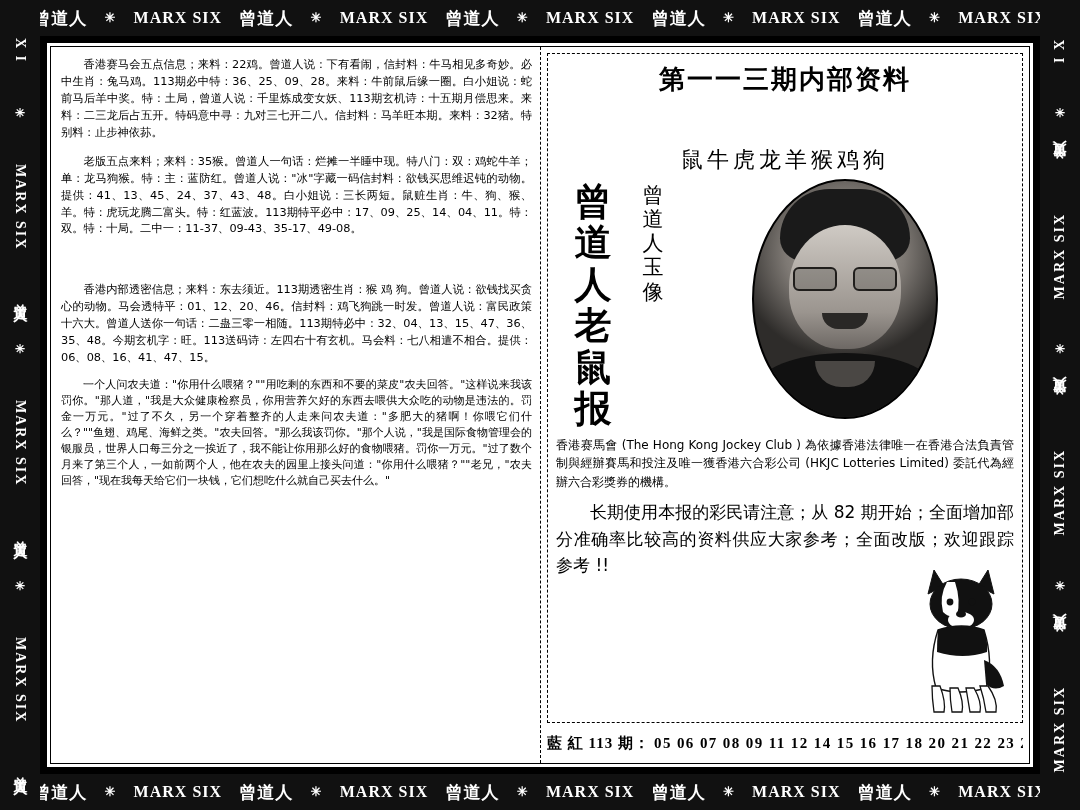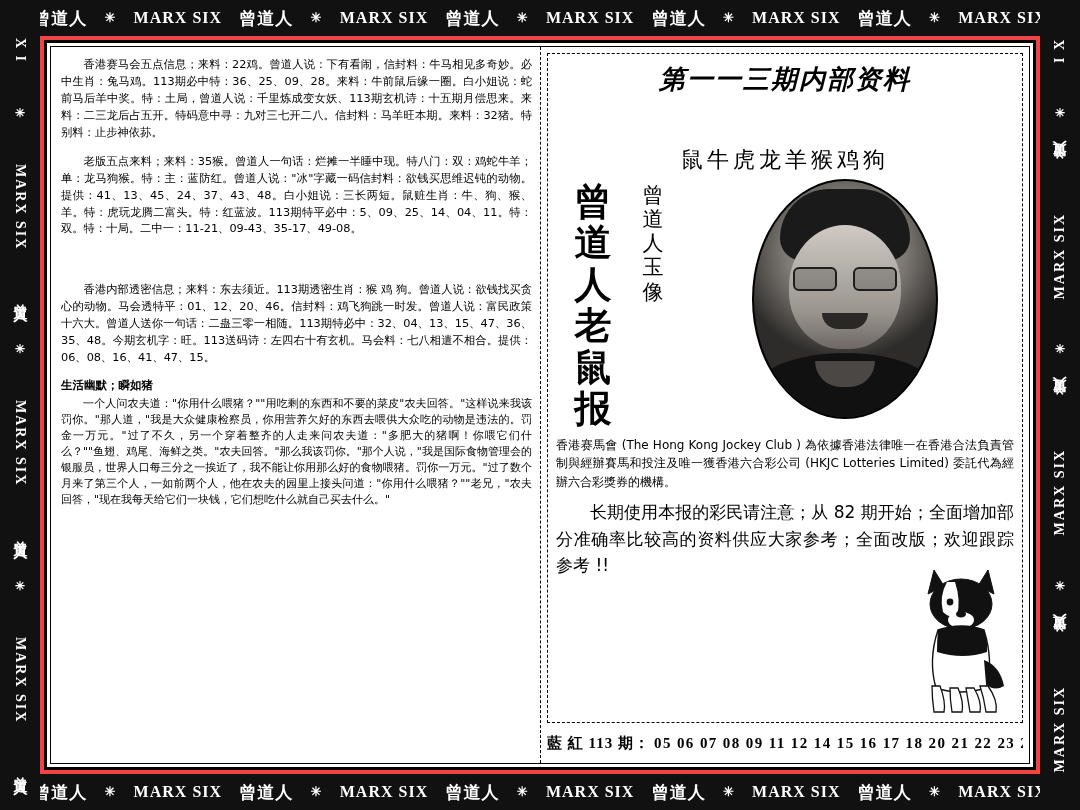--- a/index.html
+++ b/index.html
@@ -7,21 +7,21 @@
     width:1080px;height:810px;
     background:#ffffff;
     font-family:"DejaVu Sans","Liberation Sans",sans-serif;
     color:#000;
     overflow:hidden;
     position:relative;
   }
   
   #page{
     position:absolute;inset:0;
-    background:#ef4444;
+    background:#000000;
   }
   .border-top,.border-bottom{
     position:absolute;left:0;width:1080px;height:36px;
     background:#111;color:#fff;
     display:flex;align-items:center;justify-content:space-between;
     font-family:"Liberation Serif","DejaVu Serif",serif;
     font-weight:bold;
     padding:0 4px;box-sizing:border-box;
     overflow:hidden;
     letter-spacing:1px;
@@ -88,21 +88,20 @@
     box-sizing:border-box;
     padding:6px 8px;
   }
   #issue-title{
     text-align:center;
     font-family:"Liberation Serif","DejaVu Serif",serif;
     font-weight:bold;
     font-size:26px;
     letter-spacing:2px;
     margin:2px 0 4px 0;
-    font-style:italic;
   }
   #zodiac-line{
     text-align:center;
     font-family:Liberation Serif, serif;
     font-size:22px;
     letter-spacing:4px;
     margin-bottom:4px;
     margin-top:48px;
   }
   #midrow{display:flex;align-items:flex-start;}
@@ -263,24 +262,23 @@
     <span class="bl-star">✳</span>
     <span class="bl-item">曾道人</span>
     <span class="bl-item">MARX SIX</span>
   </div>
 
   <div id="inner">
     <div id="inner2">
 
       <div id="leftcol">
         <p>香港赛马会五点信息；来料：22鸡。曾道人说：下有看闹，信封料：牛马相见多奇妙。必中生肖：兔马鸡。113期必中特：36、25、09、28。来料：牛前鼠后缘一圈。白小姐说：蛇前马后羊中奖。特：土局，曾道人说：千里炼成变女妖、113期玄机诗：十五期月偿思来。来料：二三龙后占五开。特码意中寻：九对三七开二八。信封料：马羊旺本期。来料：32猪。特别料：止步神依荪。</p>
-        <p>老版五点来料；来料：35猴。曾道人一句话：烂摊一半睡中现。特八门：双：鸡蛇牛羊；单：龙马狗猴。特：主：蓝防红。曾道人说："冰"字藏一码信封料：欲钱买思维迟钝的动物。提供：41、13、45、24、37、43、48。白小姐说：三长两短。鼠赃生肖：牛、狗、猴、羊。特：虎玩龙腾二富头。特：红蓝波。113期特平必中：5、09、25、14、04、11。特：双。特：十局。二中一：11-21、09-43、35-17、49-08。</p>
+        <p>老版五点来料；来料：35猴。曾道人一句话：烂摊一半睡中现。特八门：双：鸡蛇牛羊；单：龙马狗猴。特：主：蓝防红。曾道人说："冰"字藏一码信封料：欲钱买思维迟钝的动物。提供：41、13、45、24、37、43、48。白小姐说：三长两短。鼠赃生肖：牛、狗、猴、羊。特：虎玩龙腾二富头。特：红蓝波。113期特平必中：17、09、25、14、04、11。特：双。特：十局。二中一：11-37、09-43、35-17、49-08。</p>
         <p class="tight">香港内部透密信息；来料：东去须近。113期透密生肖：猴 鸡 狗。曾道人说：欲钱找买贪心的动物。马会透特平：01、12、20、46。信封料：鸡飞狗跳一时发。曾道人说：富民政策十六大。曾道人送你一句话：二蛊三零一相随。113期特必中：32、04、13、15、47、36、35、48。今期玄机字：旺。113送码诗：左四右十有玄机。马会料：七八相遣不相合。提供：06、08、16、41、47、15。</p>
         <div class="joke">
-          <div class="joke-title">生活幽默；瞬如猪</div>
           <p>一个人问农夫道："你用什么喂猪？""用吃剩的东西和不要的菜皮"农夫回答。"这样说来我该罚你。"那人道，"我是大众健康检察员，你用营养欠好的东西去喂供大众吃的动物是违法的。罚金一万元。"过了不久，另一个穿着整齐的人走来问农夫道："多肥大的猪啊！你喂它们什么？""鱼翅、鸡尾、海鲜之类。"农夫回答。"那么我该罚你。"那个人说，"我是国际食物管理会的银服员，世界人口每三分之一挨近了，我不能让你用那么好的食物喂猪。罚你一万元。"过了数个月来了第三个人，一如前两个人，他在农夫的园里上接头问道："你用什么喂猪？""老兄，"农夫回答，"现在我每天给它们一块钱，它们想吃什么就自己买去什么。"</p>
         </div>
       </div>
 
       <div id="rightcol">
         <div id="rightbox">
 
           <div id="issue-title">第一一三期内部资料</div>
           <div id="zodiac-line">鼠牛虎龙羊猴鸡狗</div>
 

